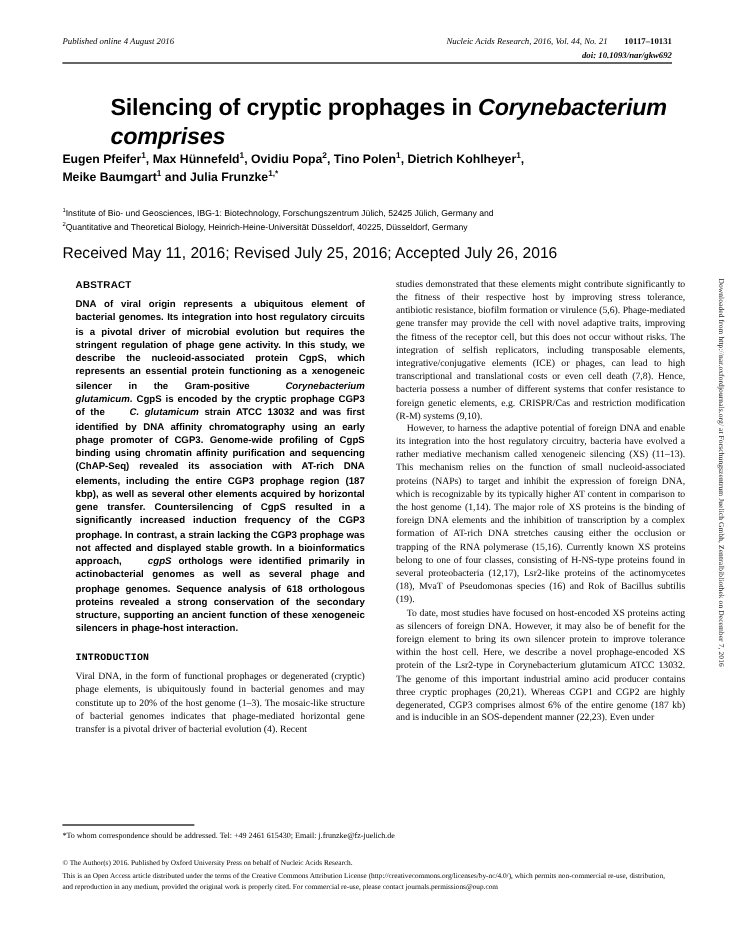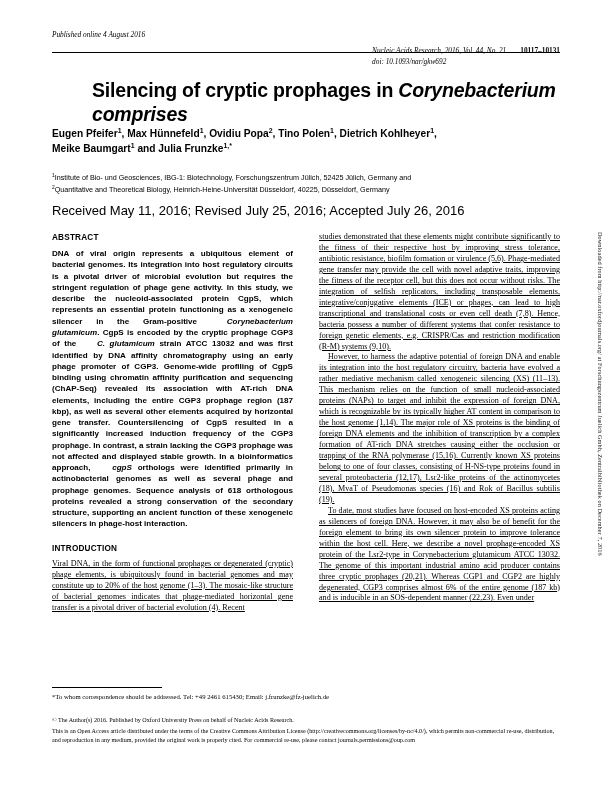--- a/index.html
+++ b/index.html
@@ -30,26 +30,25 @@
     display: flex;
     justify-content: space-between;
     align-items: flex-start;
     font-size: 7.3px;
     font-style: italic;
   }
   .header .left {
     white-space: nowrap;
   }
   .header .right {
-    text-align: left;
+    text-align: right;
     line-height: 1.45;
-    margin-top: 16px;
   }
   .header .right .line1 { font-style: italic; }
-  .header .right .line2 { font-style: italic; }
+  .header .right .line2 { font-style: italic; font-weight: bold; }
   .hdr-pages {
     font-style: normal;
     font-weight: bold;
     margin-left: 14px;
   }
   .hdr-rule {
     position: absolute;
     left: 52px;
     top: 52px;
     width: 508px;
@@ -103,50 +102,50 @@
     font-size: 13px;
   }
   
   .col {
     position: absolute;
     top: 232px;
     width: 241px;
     font-size: 8.1px;
     line-height: 1.355;
     text-align: justify;
+    margin-left: 11px;
   }
   .col-left { left: 52px; }
   .col-right { left: 319px; }
   .sec-head {
     font-family: "Liberation Sans", sans-serif;
     font-size: 8.2px;
     font-weight: bold;
     letter-spacing: 0.2px;
     margin: 0 0 5px 0;
   }
   .abstract-body {
     font-family: "Liberation Sans", sans-serif;
     font-size: 8.05px;
     font-weight: bold;
     line-height: 1.4;
     text-align: justify;
     margin: 0;
   }
   .abstract-body .ital { font-style: italic; padding-left: 16px; }
   .intro-head {
-    font-family: Liberation Sans, sans-serif;
+    font-family: Liberation Mono, monospace;
     font-size: 8.2px;
     font-weight: bold;
     letter-spacing: 0.2px;
     margin: 13px 0 5px 0;
   }
   p.body {
     margin: 0;
     text-indent: 0;
-    text-decoration: underline;
   }
   p.body + p.body { text-indent: 9px; }
   .ital { font-style: italic; }
   
   .footsep {
     position: absolute;
     left: 52px;
     top: 687px;
     width: 110px;
     height: 1px;

